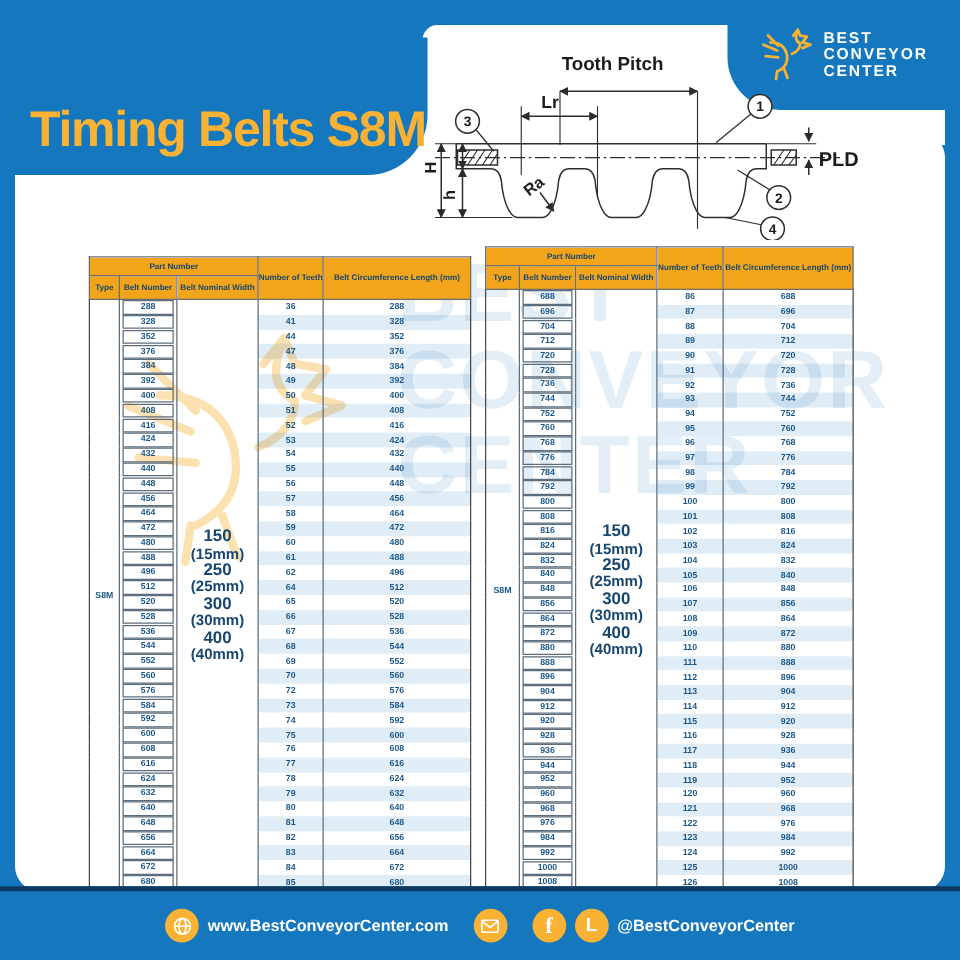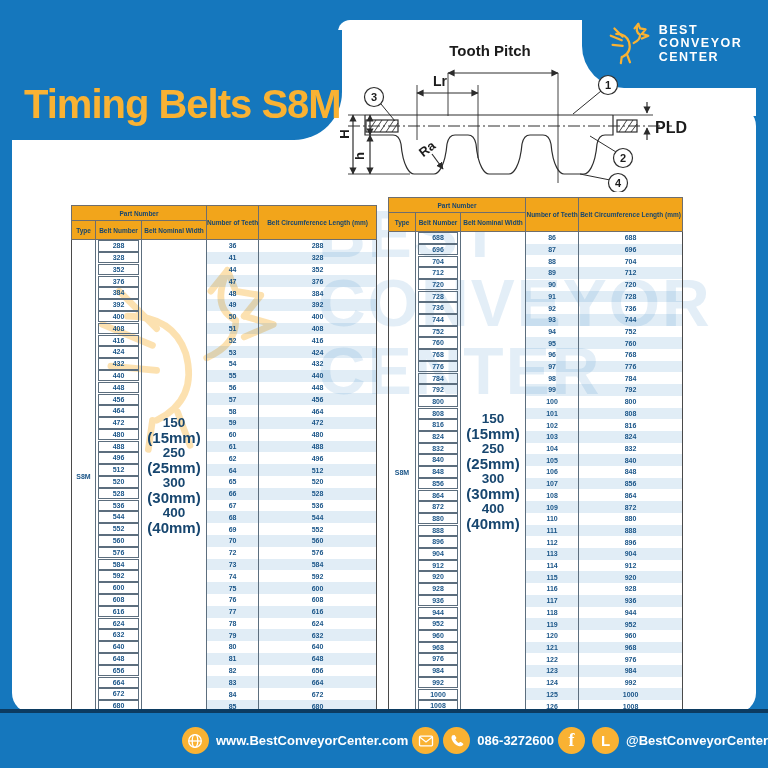--- a/index.html
+++ b/index.html
@@ -30,26 +30,26 @@
   .parts-table td{padding:0;font-size:7px;font-weight:bold;color:#1A5588;
     text-align:center;vertical-align:middle;}
   .tcol{border-right:1px solid #5c6e7e;font-size:13px;color:#15395f;}
   .bbox{margin:0 2px;border:1px solid #5c6e7e;height:9.5px;line-height:9.5px;background:transparent;}
   .wcol{border-left:1px solid #5c6e7e;border-right:1px solid #5c6e7e;}
   .dcol{border-right:1px solid #5c6e7e;}
   .lcol{border-right:none;}
   .parts-table tbody tr:nth-child(even) .dcol{background:rgba(21,119,189,0.13);}
   .wopt{margin:0 0;color:#17466F;}
   .wnum{font-size:13.5px;line-height:1.05;}
-  .wmm{font-size:15px;line-height:1.05;}
+  .wmm{font-size:12px;line-height:1.05;}
   #left-table{left:71px;top:205px;width:305px;height:508px;}
   #right-table{left:388px;top:197px;width:294px;height:516px;}
   
   #footer{position:absolute;left:0;right:0;bottom:0;height:55px;background:#1577BD;
-    border-top:4px solid #0C3B61;z-index:3;display:flex;align-items:center;justify-content:flex-end;gap:4px;}
+    border-top:4px solid #0C3B61;z-index:3;display:flex;align-items:center;justify-content:center;gap:20px;}
   .f-item{display:flex;align-items:center;gap:7px;}
   .f-text{color:#fff;font-weight:bold;font-size:13px;white-space:nowrap;}
   .f-ic{width:27px;height:27px;border-radius:50%;background:#F9B233;display:flex;
     align-items:center;justify-content:center;flex:0 0 auto;}
   .f-glyph{color:#fff;font-weight:bold;}
   .fb{font-family:"Liberation Serif",serif;font-size:18px;}
   .ln{font-size:15px;}
   svg text{font-family:"Liberation Sans",sans-serif;}
 </style>
 </head>
@@ -830,28 +830,20 @@
   <div class="f-item">
     <span class="f-ic">
       <svg width="16" height="16" viewBox="0 0 16 16" fill="none" stroke="#fff" stroke-width="1.3">
         <rect x="1.5" y="3.2" width="13" height="9.6" rx="1"></rect>
           <path d="M2 4.2 L8 9 L14 4.2"></path>
       </svg>
     </span>
   </div>
   <div class="f-item">
     <span class="f-ic">
-      <svg width="15" height="15" viewBox="0 0 18 18">
-        <path fill="#fff" d="M4.2 2.6 C3 3.8 2.6 5.6 3.4 7.8 c1.2 3.4 4.4 6.6 7.8 7.8 c2.2 .8 4 .4 5.2 -.8 l.6 -.6 c.4 -.4 .3 -1.1 -.2 -1.5 l-2.6 -1.8 c-.4 -.3 -1 -.2 -1.3 .1 l-1 1 c-1.8 -.9 -3.4 -2.5 -4.3 -4.3 l1 -1 c.3 -.3 .4 -.9 .1 -1.3 L6.9 2.8 C6.5 2.3 5.8 2.2 5.4 2.6 Z"></path>
-      </svg>
-    </span>
-    <span class="f-text">086-3272600</span>
-  </div>
-  <div class="f-item">
-    <span class="f-ic">
         <span class="f-glyph fb">f</span>
       </span>
     <span class="f-ic">
         <span class="f-glyph ln">L</span>
       </span>
     <span class="f-text">@BestConveyorCenter</span>
   </div>
 </div>
 
 </body></html>

